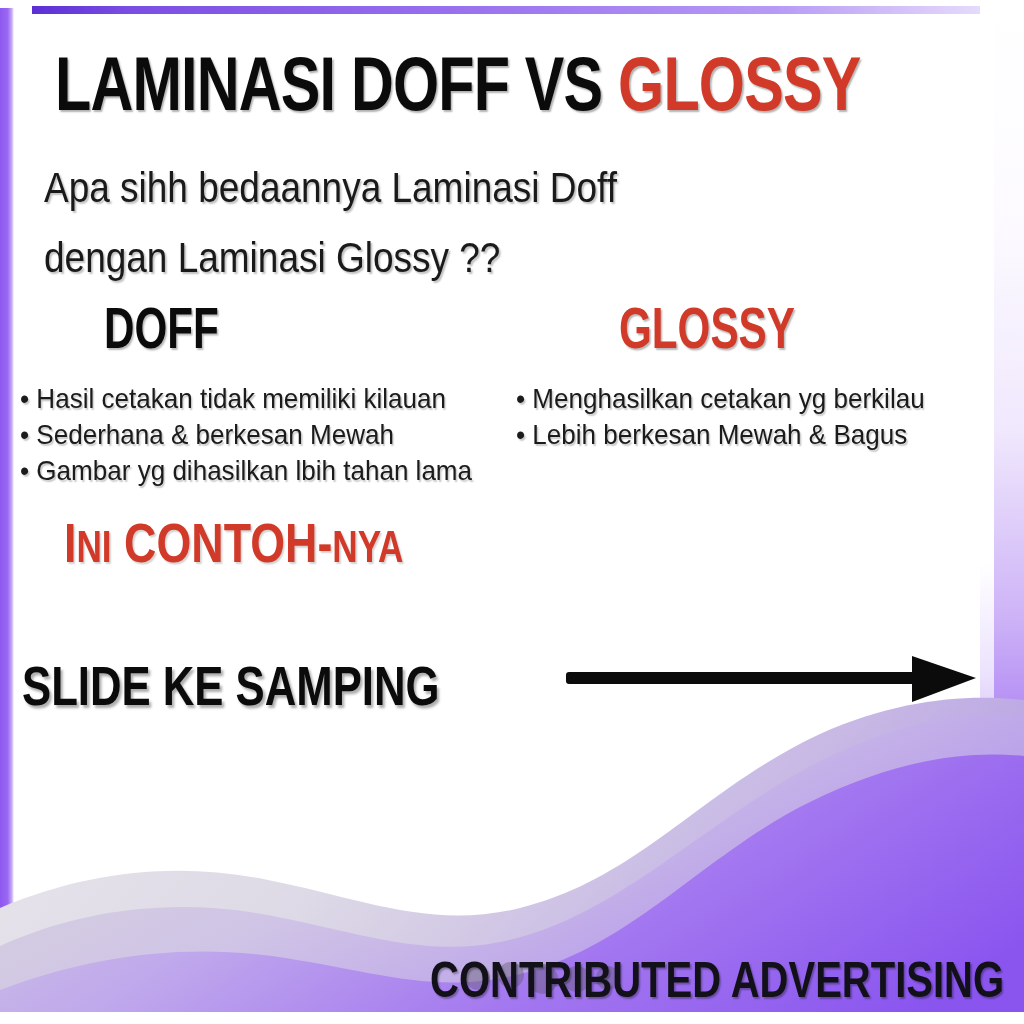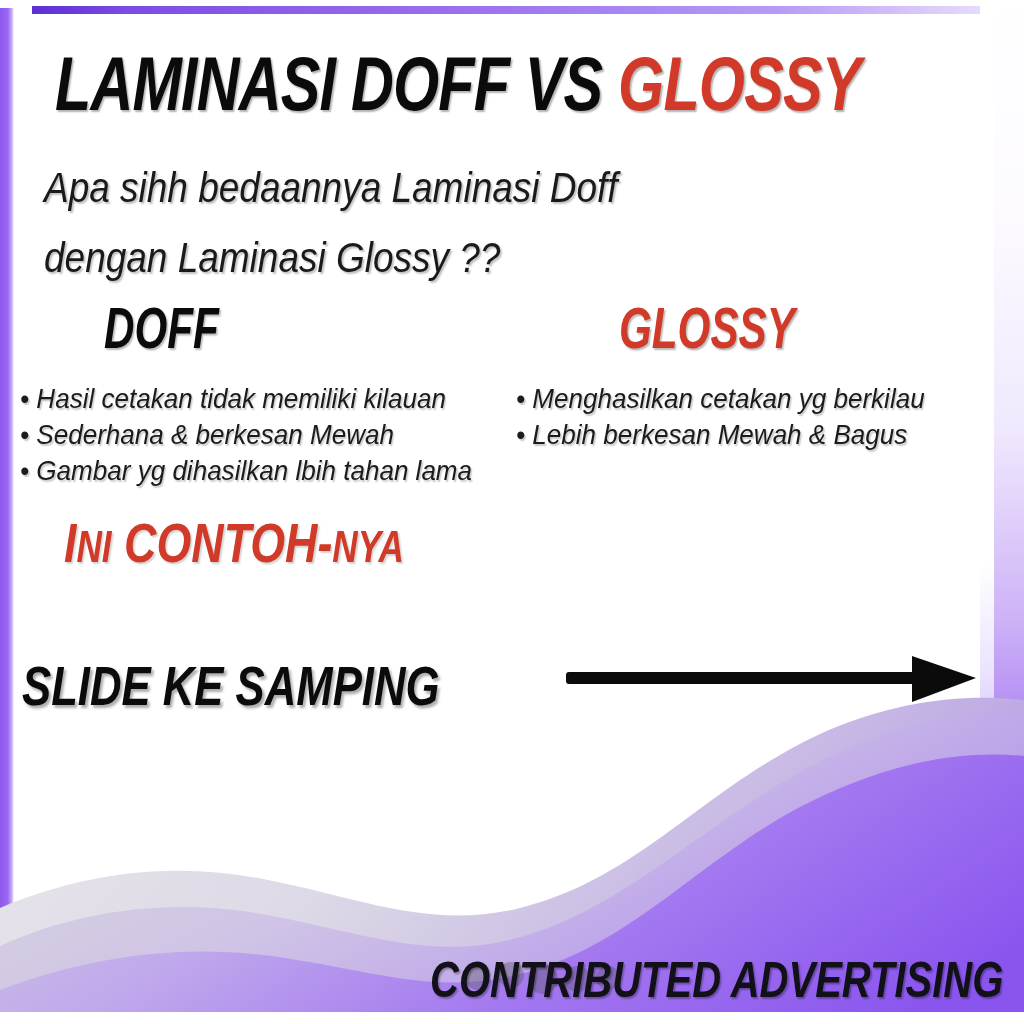--- a/index.html
+++ b/index.html
@@ -10,21 +10,20 @@
   body {
     font-family: "Liberation Sans", sans-serif;
   }
 
   #poster {
     position: relative;
     width: 1024px;
     height: 1024px;
     overflow: hidden;
     background: #ffffff;
-    font-style: italic;
   }
 
   
   .top-bar {
     position: absolute;
     left: 32px;
     top: 6px;
     width: 992px;
     height: 8px;
     background: linear-gradient(90deg, #5b2fd4 0%, #7b4ee3 10%, #9b73ef 45%, #b79af5 75%, #e6dcfb 96%, #ffffff 100%);

